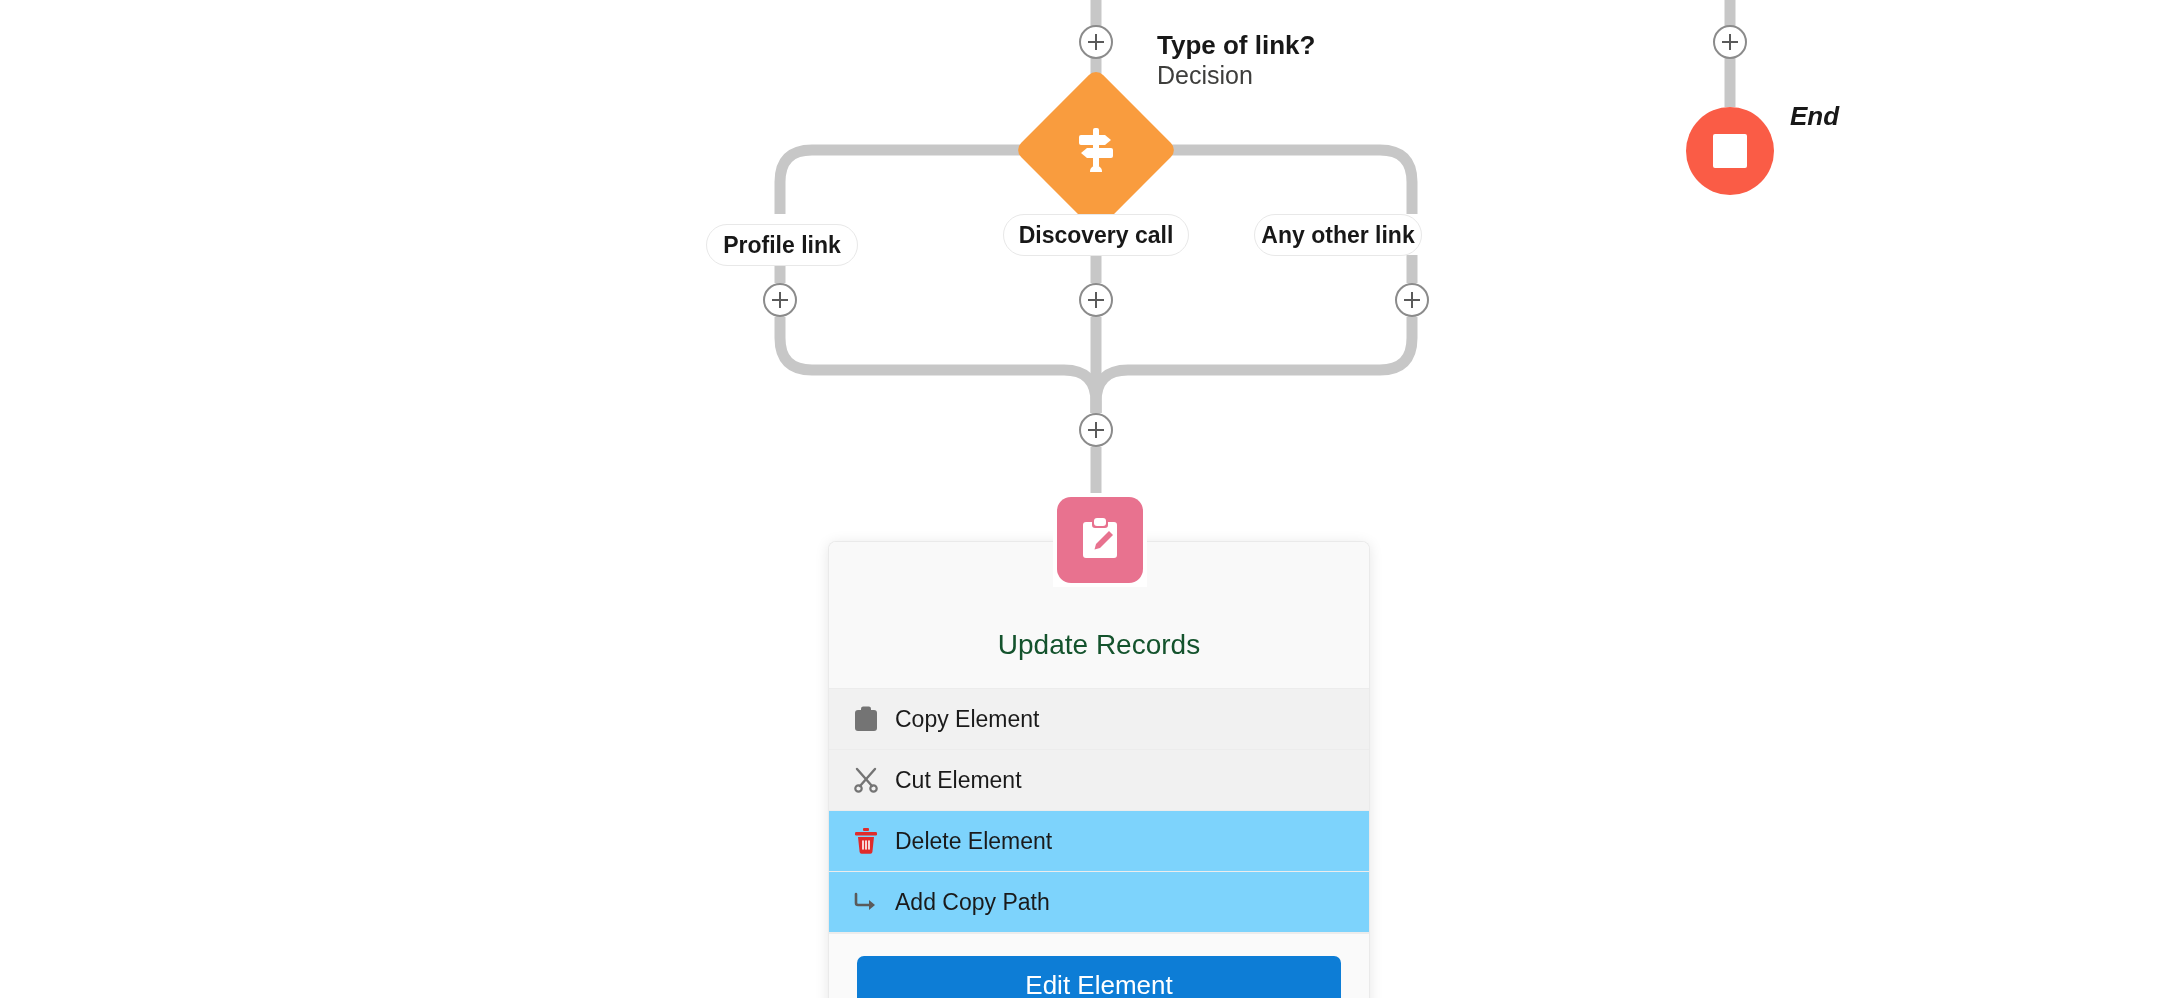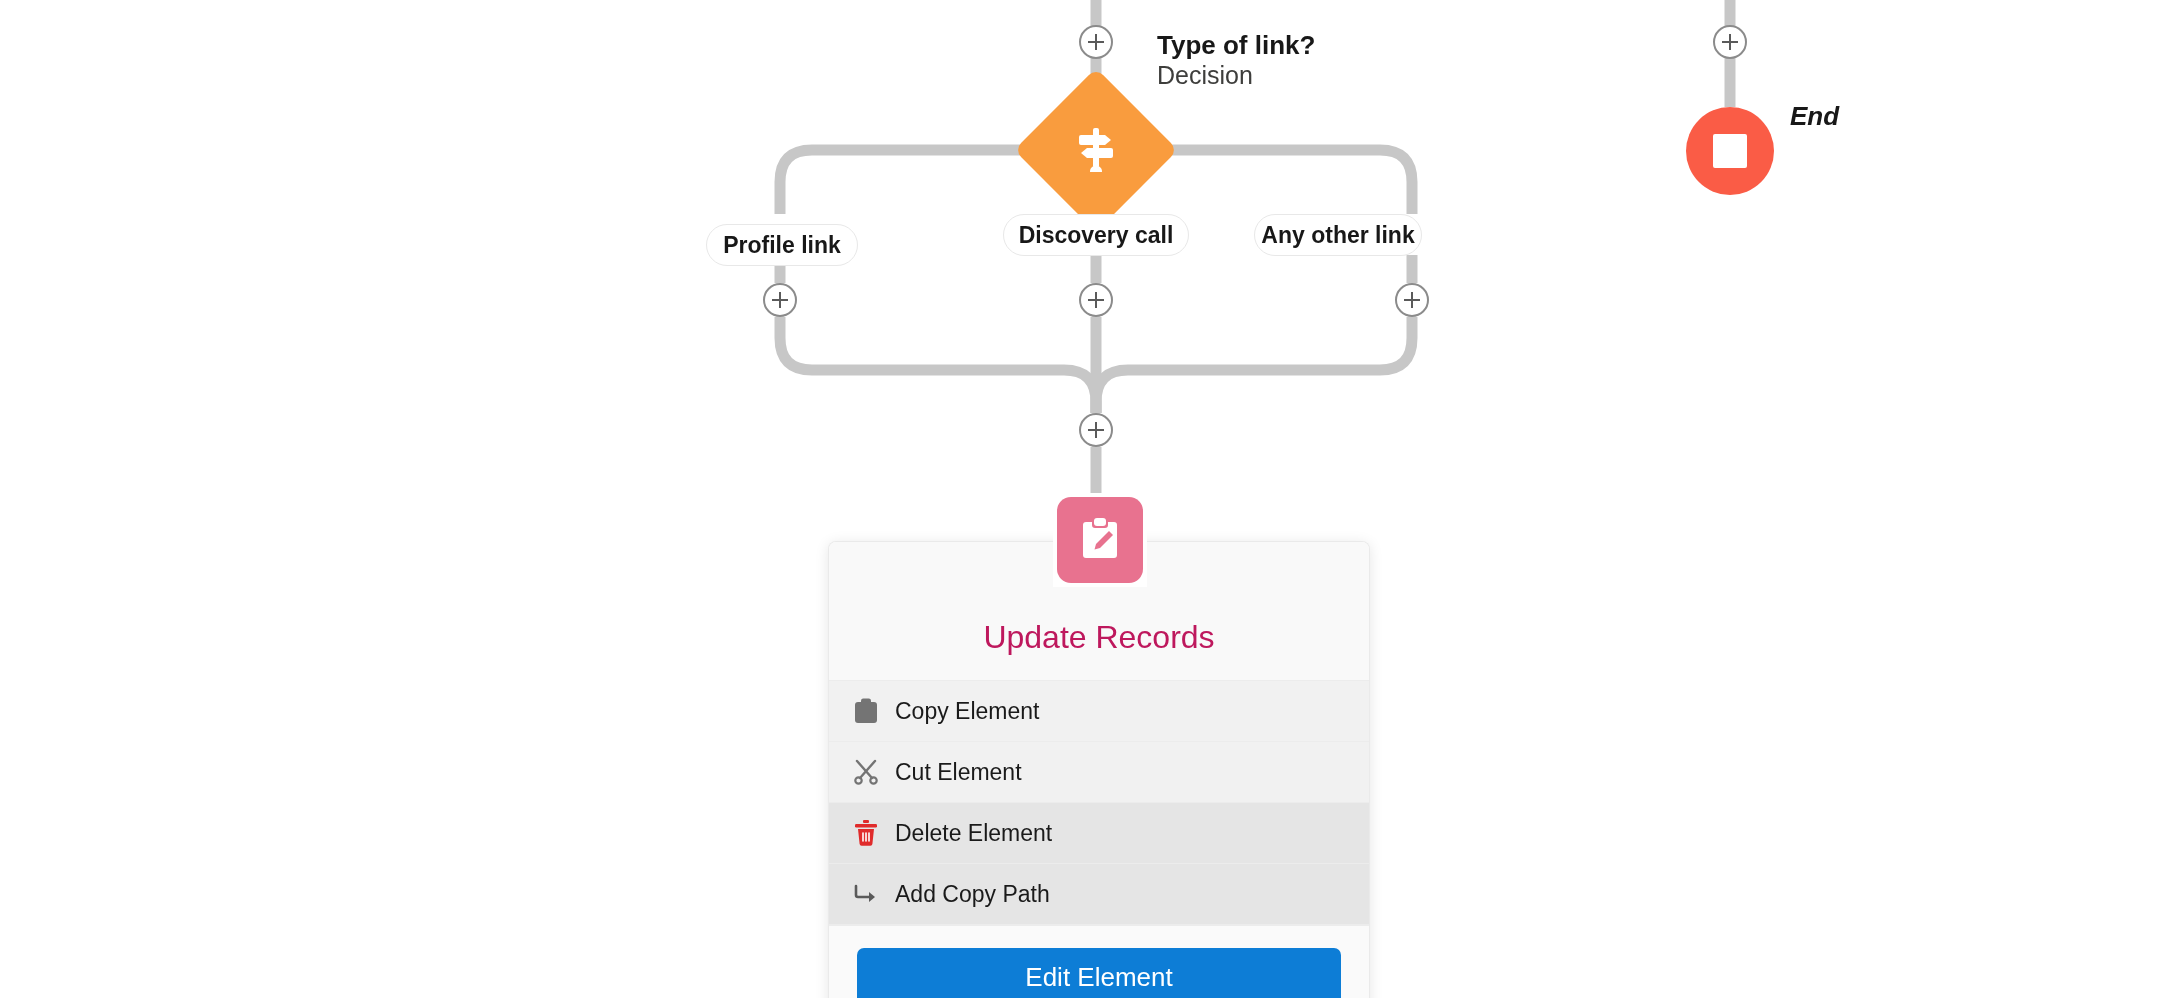--- a/index.html
+++ b/index.html
@@ -86,31 +86,31 @@
     box-shadow:0 2px 14px rgba(0,0,0,0.10);
     z-index:25;overflow:hidden;
   }
   .panel-header{
     background:#f9f9f9;
     padding:78px 0 26px 0;
     text-align:center;
     border-bottom:1px solid #ececec;
   }
   .panel-header .header-title{
-    font-size:32px;color:#be185d;font-weight:normal;line-height:34px;
+    font-size:28px;color:#14532d;font-weight:normal;line-height:34px;margin-top:8px;
   }
   .menu-list{display:block;}
   .menu-item{
     display:flex;align-items:center;
     height:60px;padding:0 0 0 22px;
     border-bottom:1px solid #ececec;
     font-size:23px;color:#1a1a1a;
   }
   .menu-item.dim{background:#f1f1f1;}
-  .menu-item.plain{background:#e5e5e5;}
+  .menu-item.plain{background:#7dd3fc;}
   .menu-icon{
     width:30px;height:30px;margin-right:14px;
     display:flex;align-items:center;justify-content:center;flex:0 0 30px;
   }
   .menu-label{line-height:30px;}
   .panel-footer{
     background:#fafafa;
     padding:22px 28px 22px 28px;
     border-top:1px solid #ececec;
   }

